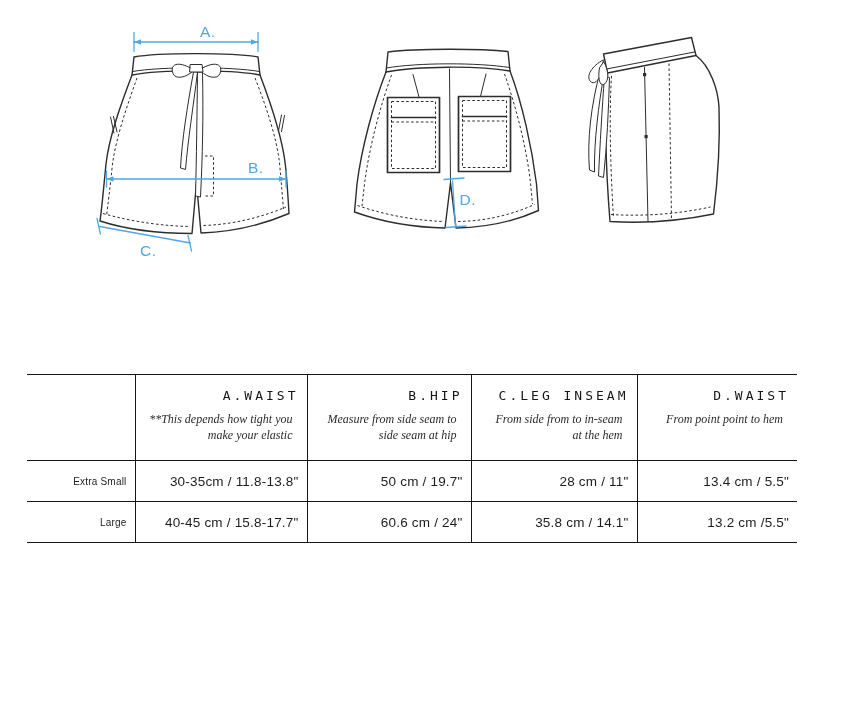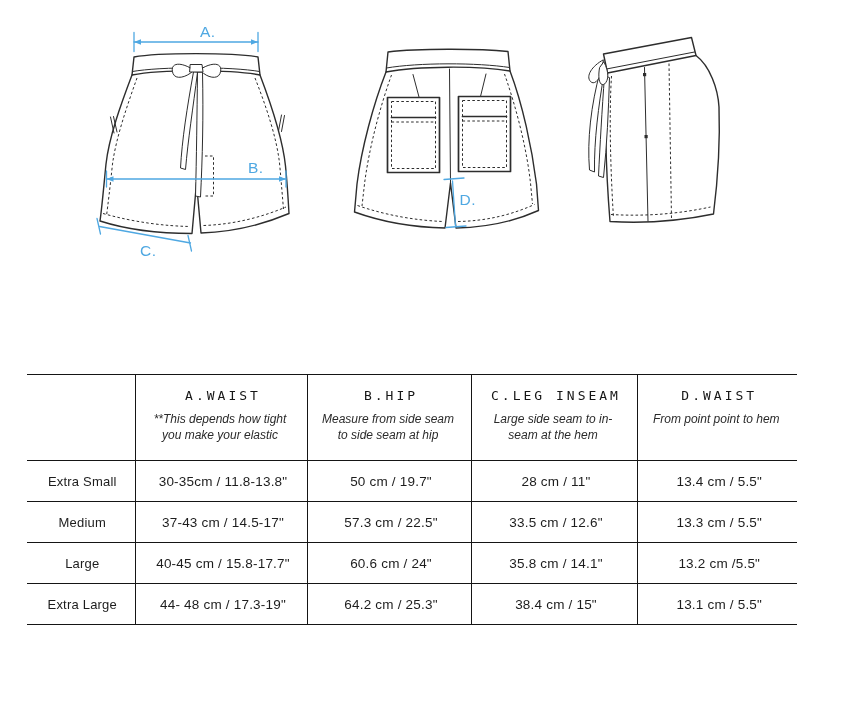--- a/index.html
+++ b/index.html
@@ -40,21 +40,21 @@
     width:770px;
     border-top:1.6px solid var(--line);
     border-bottom:1.6px solid var(--line);
   }
   table.size-table tr{border-top:1.6px solid var(--line);}
   table.size-table tr:first-child{border-top:none;}
   table.size-table th,
   table.size-table td{
     border-left:1.4px solid var(--line);
     padding:0 8px 0 12px;
-    text-align:center;
+    text-align:right;
     font-weight:normal;
     vertical-align:middle;
   }
   table.size-table tr > *:first-child{border-left:none;padding-left:11px;}
   tr.header-row{height:86px;}
   tr.header-row th{vertical-align:top;padding-top:13px;}
   tr.body-row{height:41px;}
   .col-label{
     font-family:"DejaVu Sans Mono", monospace;
     font-size:13px;
@@ -62,23 +62,24 @@
     color:#161616;
     white-space:nowrap;
   }
   .col-note{
     margin-top:9px;
     font-style:italic;
     font-size:12px;
     line-height:1.32;
     color:#2a2a2a;
     padding-right:6px;
+    font-family:Liberation Serif, serif;
   }
   .cell-text{font-size:13.5px;letter-spacing:0.2px;color:#1d1d1d;}
-  .size-name{font-size:13px;letter-spacing:0.2px;color:#1d1d1d;}
+  .size-name{font-size:10px;letter-spacing:0.2px;color:#1d1d1d;}
 </style>
 </head>
 <body>
 
 <div class="sheet">
 
   <div class="diagram-wrap">
     <svg width="857" height="340" viewBox="0 0 857 340">
       <defs>
         <pattern id="hatch" width="3" height="12" patternUnits="userSpaceOnUse">
@@ -215,52 +216,38 @@
         <th>
           <div class="col-label">A.WAIST</div>
           <div class="col-note">**This depends how tight you make your elastic</div>
         </th>
         <th>
           <div class="col-label">B.HIP</div>
           <div class="col-note">Measure from side seam to side seam at hip</div>
         </th>
         <th>
           <div class="col-label">C.LEG INSEAM</div>
-          <div class="col-note">Large side seam to in-seam at the hem</div>
+          <div class="col-note">From side from to in-seam at the hem</div>
         </th>
         <th>
           <div class="col-label">D.WAIST</div>
           <div class="col-note">From point point to hem</div>
         </th>
       </tr>
 
       <tr class="body-row">
         <td class="size-name">Extra Small</td>
         <td class="cell-text">30-35cm / 11.8-13.8"</td>
         <td class="cell-text">50 cm / 19.7"</td>
         <td class="cell-text">28 cm / 11"</td>
         <td class="cell-text">13.4 cm / 5.5"</td>
       </tr>
       <tr class="body-row">
-        <td class="size-name">Medium</td>
-        <td class="cell-text">37-43 cm / 14.5-17"</td>
-        <td class="cell-text">57.3 cm  / 22.5"</td>
-        <td class="cell-text">33.5 cm / 12.6"</td>
-        <td class="cell-text">13.3 cm / 5.5"</td>
-      </tr>
-      <tr class="body-row">
         <td class="size-name">Large</td>
         <td class="cell-text">40-45 cm / 15.8-17.7"</td>
         <td class="cell-text">60.6 cm / 24"</td>
         <td class="cell-text">35.8 cm / 14.1"</td>
         <td class="cell-text">13.2 cm /5.5"</td>
       </tr>
-      <tr class="body-row">
-        <td class="size-name">Extra Large</td>
-        <td class="cell-text">44- 48 cm / 17.3-19"</td>
-        <td class="cell-text">64.2 cm / 25.3"</td>
-        <td class="cell-text">38.4 cm / 15"</td>
-        <td class="cell-text">13.1 cm / 5.5"</td>
-      </tr>
     </tbody>
       </table>
   </div>
 </div>
 
 </body></html>

